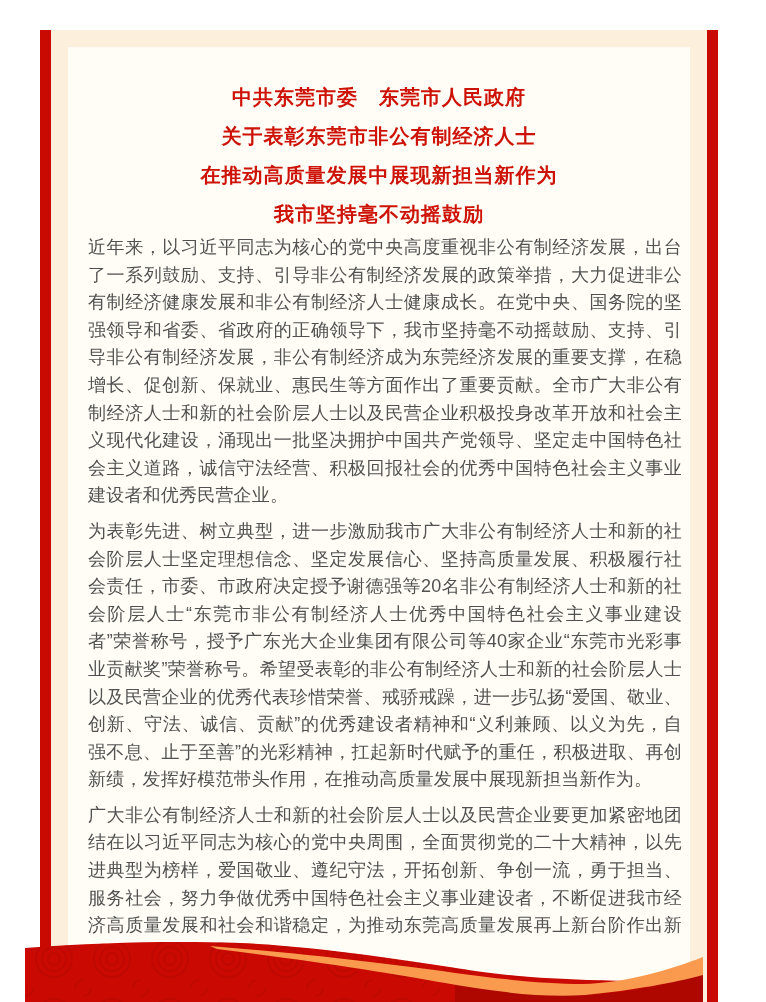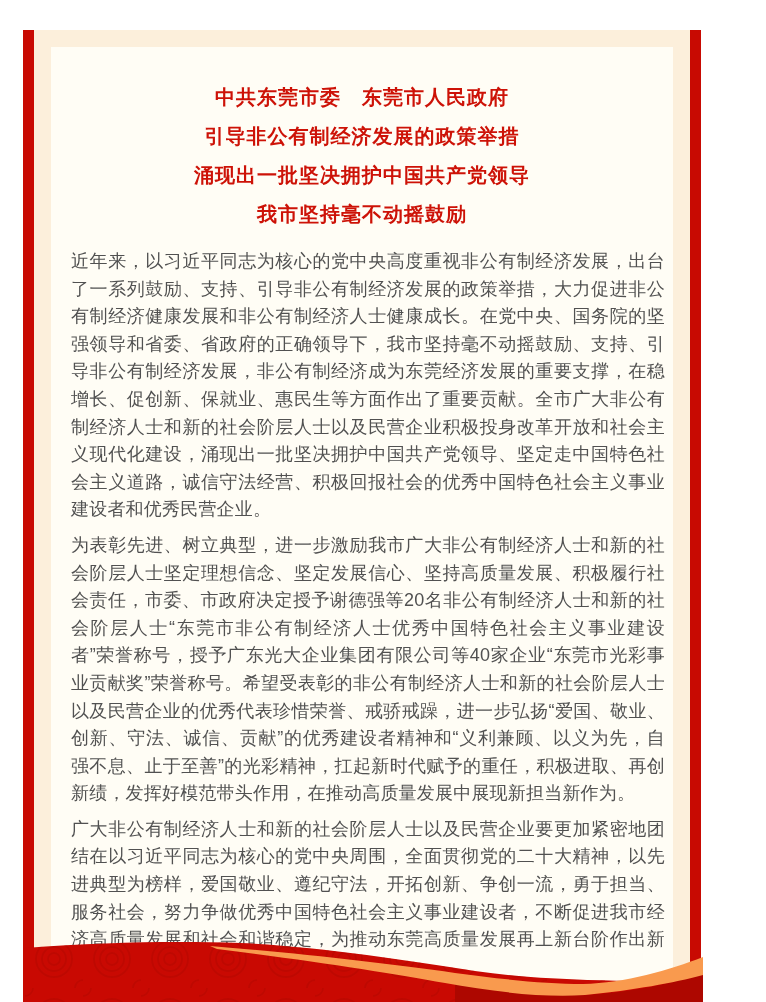--- a/index.html
+++ b/index.html
@@ -7,21 +7,21 @@
     width: 766px; height: 1002px;
     background: #ffffff;
     overflow: hidden;
     font-family: "Liberation Sans", "DejaVu Sans", sans-serif;
   }
   .stage { position: relative; width: 766px; height: 1002px; background:#ffffff; }
 
   
   .card {
     position: absolute;
-    left: 23px; top: 30px;
+    left: 40px; top: 30px;
     width: 656px; height: 972px;
     background: #fcefdb;                  
     border-left: 11px solid #c80a02;      
     border-right: 11px solid #c80a02;
   }
   .panel {
     position: absolute;
     left: 17px; right: 17px; top: 17px; bottom: 0;
     background: #fffdf5;                  
   }
@@ -32,21 +32,20 @@
   }
   .doc-title .tline {
     line-height: 39px;
     font-size: 20px;
     font-weight: bold;
     color: #cd1207;
     letter-spacing: 1px;
   }
 
   .doc-body {
-    margin-top: 14px;
     padding: 0 8px 0 20px;   
   }
   .doc-body p {
     margin: 0 0 8px 0;
     font-size: 18px;
     line-height: 27.6px;
     color: #515151;
     text-align: justify;
     letter-spacing: 0.2px;
   }
@@ -63,22 +62,22 @@
 </head>
 <body>
 
 <div class="stage">
 
   <div class="card">
     <div class="panel">
 
       <div class="doc-title">
         <div class="tline">中共东莞市委　东莞市人民政府</div>
-        <div class="tline">引导非公有制经济发展的政策举措</div>
-        <div class="tline">涌现出一批坚决拥护中国共产党领导</div>
+        <div class="tline">关于表彰东莞市非公有制经济人士</div>
+        <div class="tline">在推动高质量发展中展现新担当新作为</div>
         <div class="tline">我市坚持毫不动摇鼓励</div>
       </div>
 
       <div class="doc-body">
         <p>近年来，以习近平同志为核心的党中央高度重视非公有制经济发展，出台了一系列鼓励、支持、引导非公有制经济发展的政策举措，大力促进非公有制经济健康发展和非公有制经济人士健康成长。在党中央、国务院的坚强领导和省委、省政府的正确领导下，我市坚持毫不动摇鼓励、支持、引导非公有制经济发展，非公有制经济成为东莞经济发展的重要支撑，在稳增长、促创新、保就业、惠民生等方面作出了重要贡献。全市广大非公有制经济人士和新的社会阶层人士以及民营企业积极投身改革开放和社会主义现代化建设，涌现出一批坚决拥护中国共产党领导、坚定走中国特色社会主义道路，诚信守法经营、积极回报社会的优秀中国特色社会主义事业建设者和优秀民营企业。</p>
         <p>为表彰先进、树立典型，进一步激励我市广大非公有制经济人士和新的社会阶层人士坚定理想信念、坚定发展信心、坚持高质量发展、积极履行社会责任，市委、市政府决定授予谢德强等20名非公有制经济人士和新的社会阶层人士“东莞市非公有制经济人士优秀中国特色社会主义事业建设者”荣誉称号，授予广东光大企业集团有限公司等40家企业“东莞市光彩事业贡献奖”荣誉称号。希望受表彰的非公有制经济人士和新的社会阶层人士以及民营企业的优秀代表珍惜荣誉、戒骄戒躁，进一步弘扬“爱国、敬业、创新、守法、诚信、贡献”的优秀建设者精神和“义利兼顾、以义为先，自强不息、止于至善”的光彩精神，扛起新时代赋予的重任，积极进取、再创新绩，发挥好模范带头作用，在推动高质量发展中展现新担当新作为。</p>
         <p>广大非公有制经济人士和新的社会阶层人士以及民营企业要更加紧密地团结在以习近平同志为核心的党中央周围，全面贯彻党的二十大精神，以先进典型为榜样，爱国敬业、遵纪守法，开拓创新、争创一流，勇于担当、服务社会，努力争做优秀中国特色社会主义事业建设者，不断促进我市经济高质量发展和社会和谐稳定，为推动东莞高质量发展再上新台阶作出新的更大贡献！</p>
       </div>
 
     </div>

